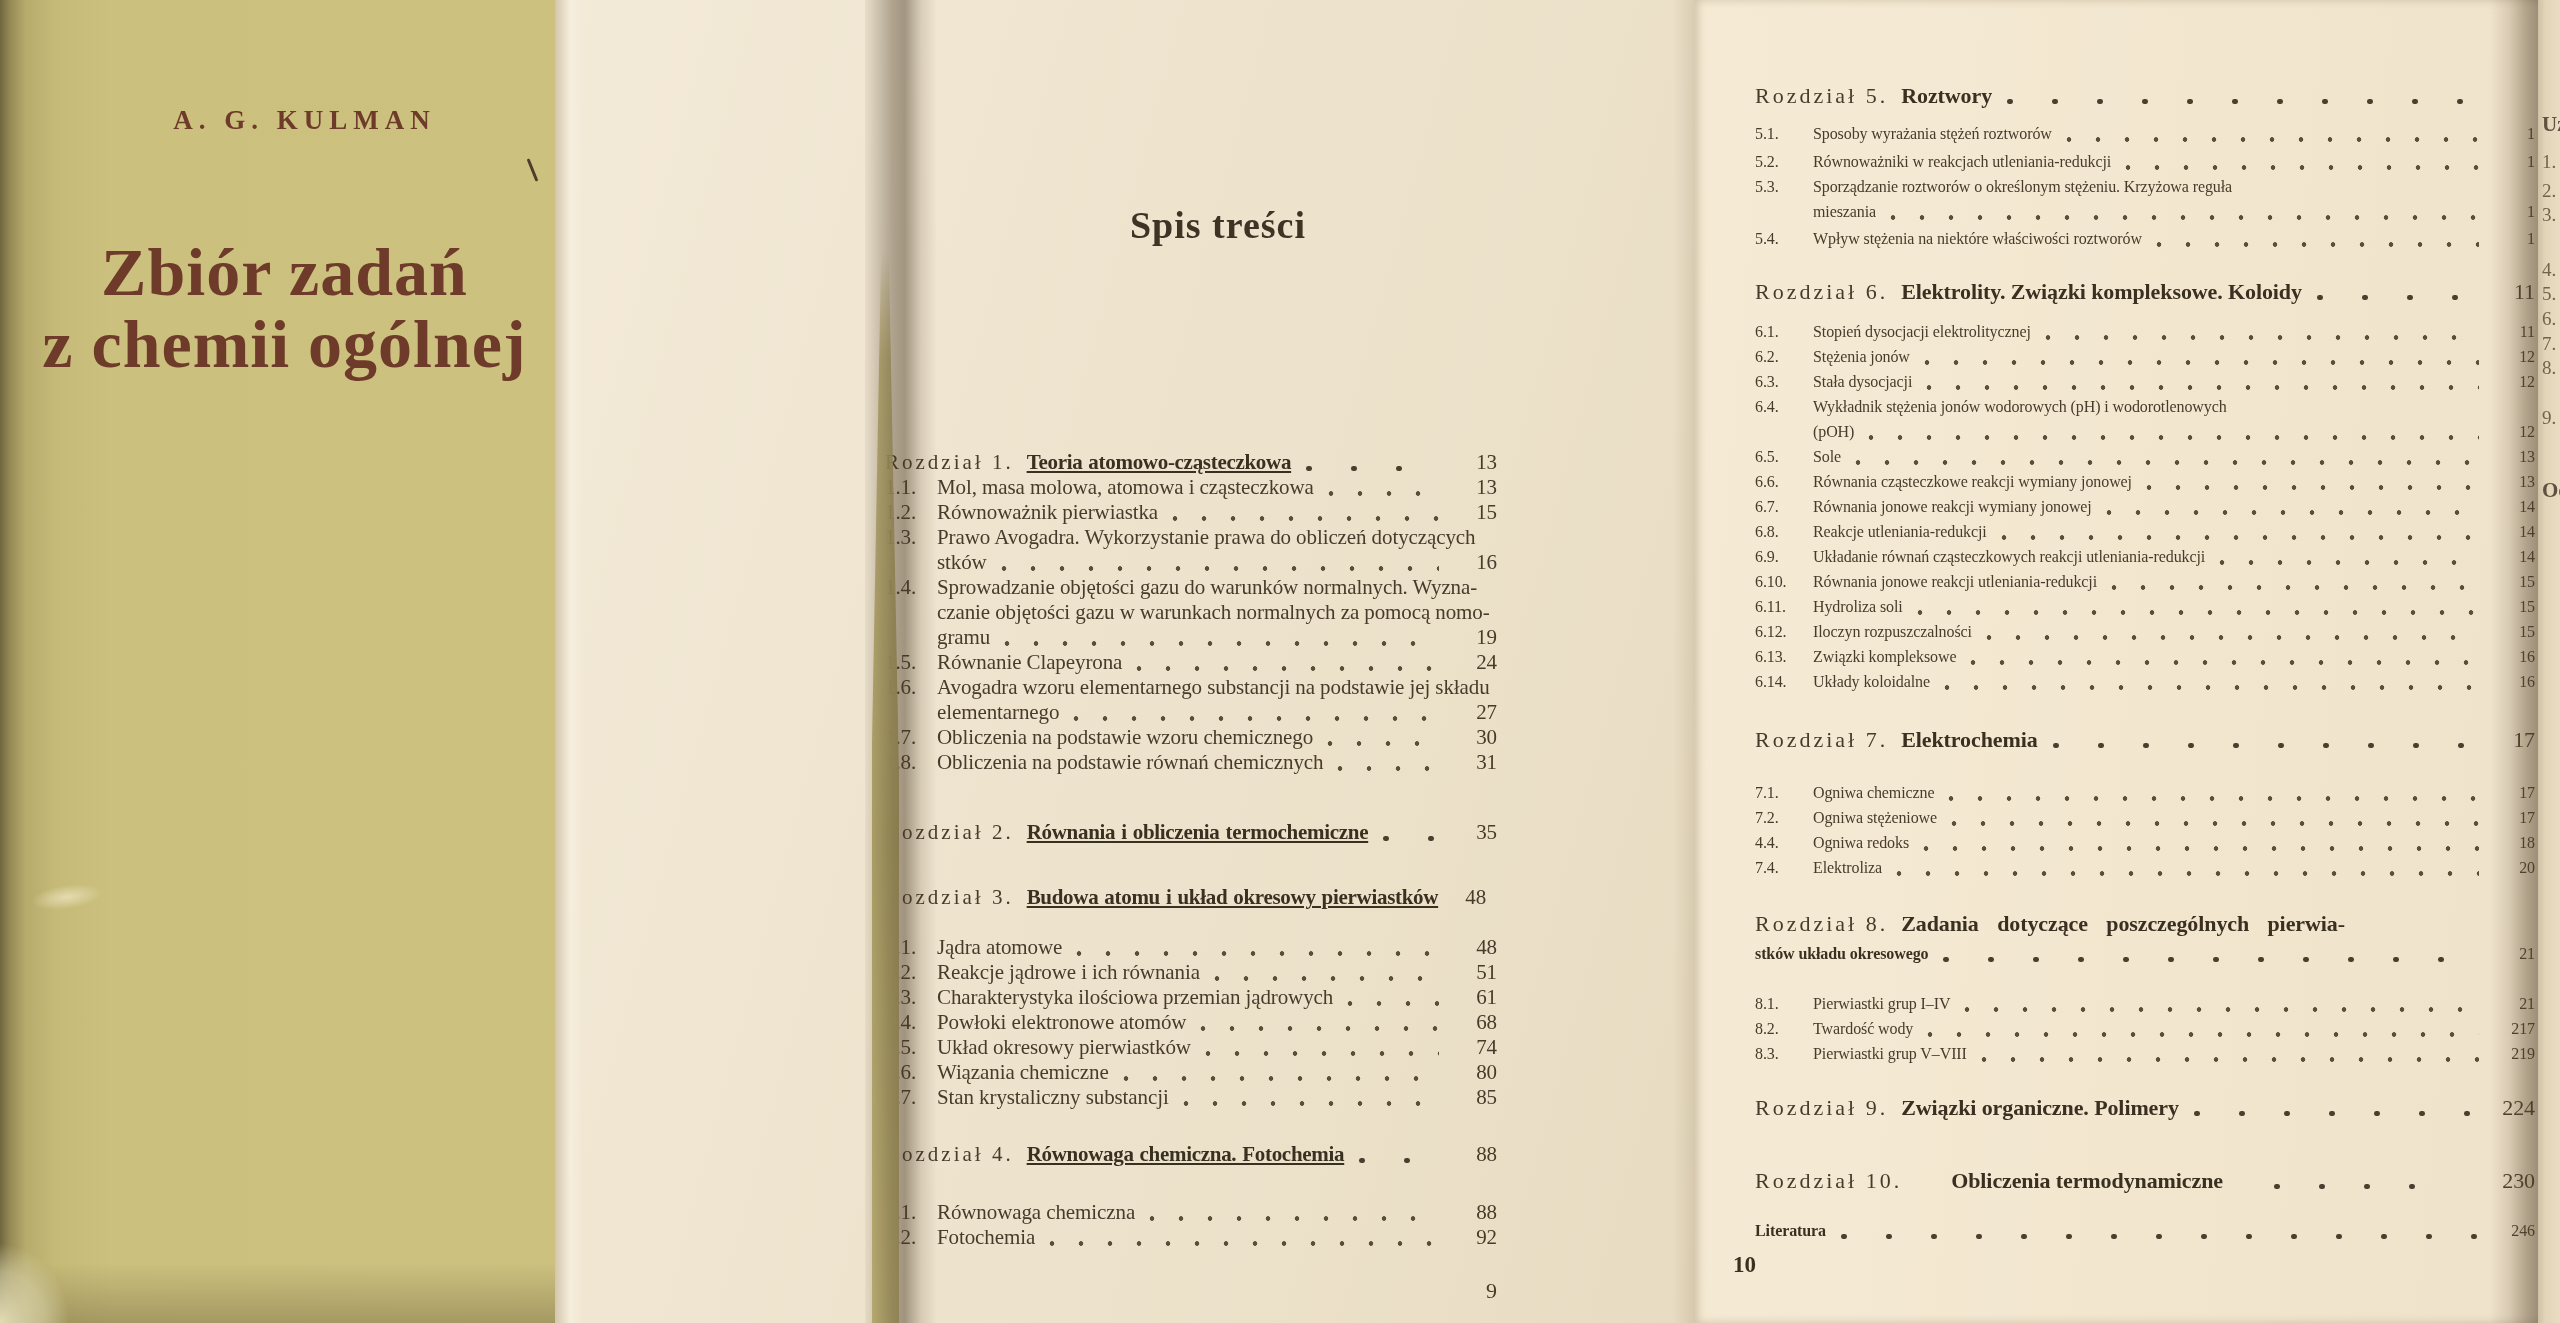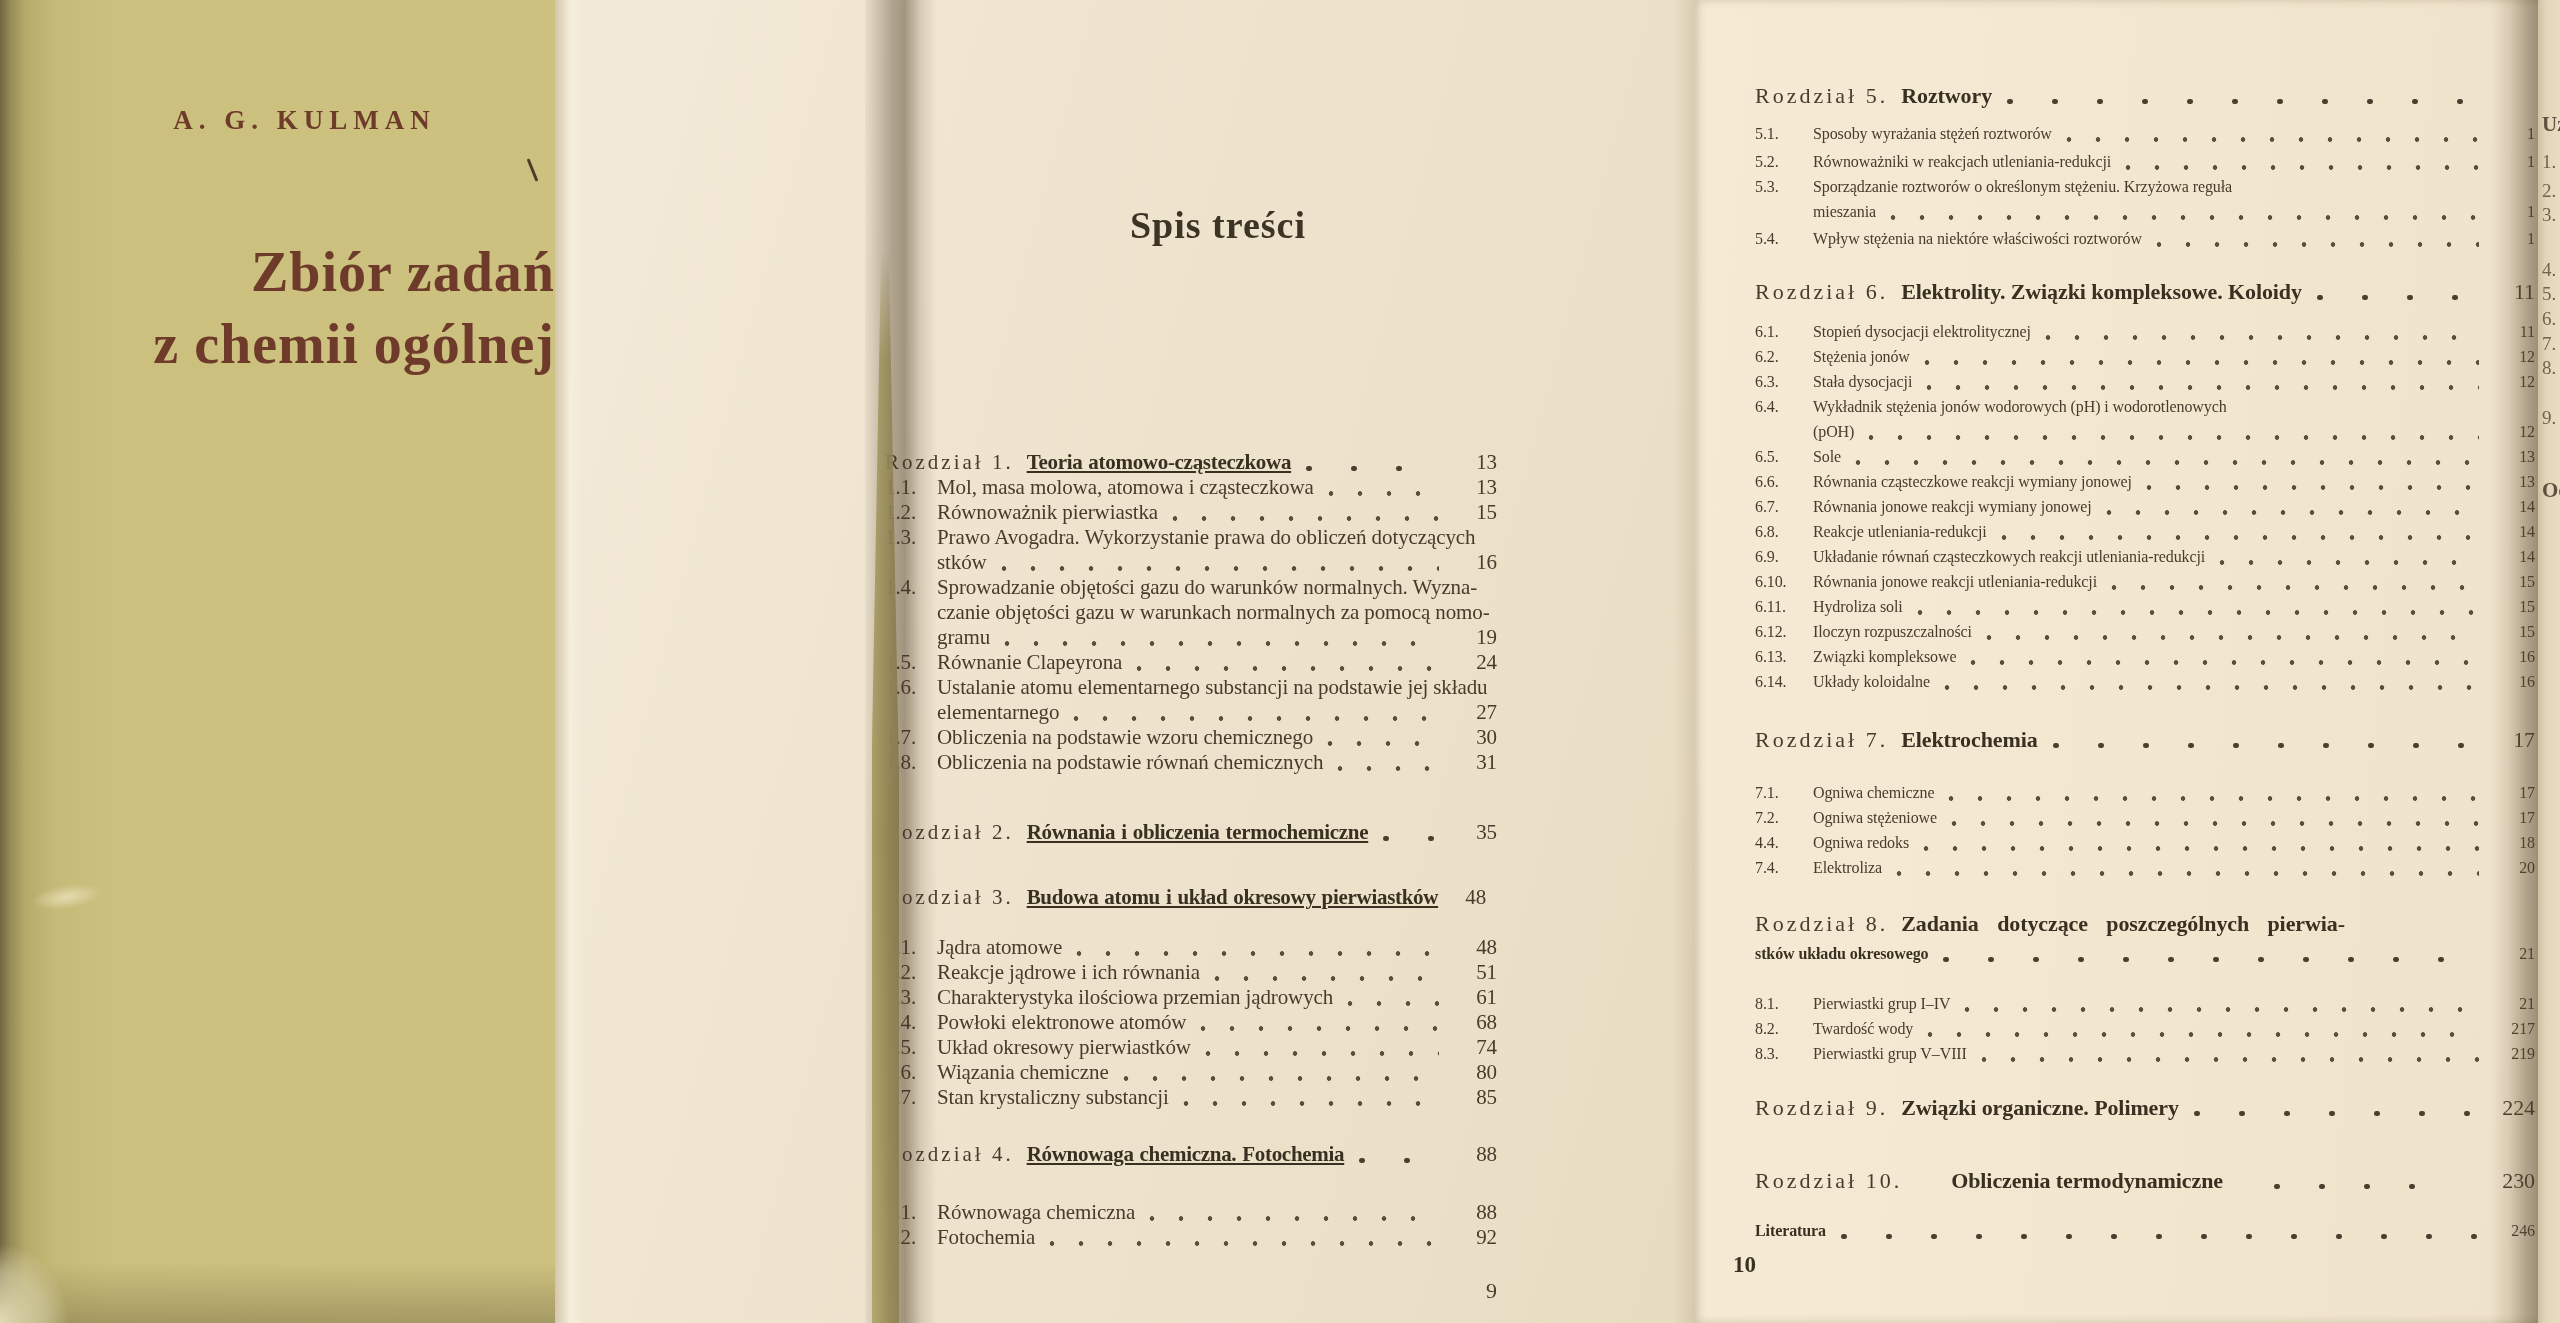--- a/index.html
+++ b/index.html
@@ -8,22 +8,22 @@
   
   .cover{position:absolute;left:0;top:0;width:555px;height:1323px;
     background:linear-gradient(90deg,#6f6640 0px,#958a55 10px,#b7ab6c 26px,#c6ba78 55px,#ccc07e 110px,#cdc180 100%);}
   .cover::before{content:"";position:absolute;left:0;bottom:0;width:100%;height:60px;
     background:linear-gradient(180deg,transparent,rgba(90,80,45,.35));}
   .cover::after{content:"";position:absolute;left:0;bottom:0;width:70px;height:80px;
     background:radial-gradient(ellipse at 0 100%,#e3dcb4 0%,rgba(227,220,180,.55) 45%,transparent 70%);}
   .cover-author{position:absolute;top:105px;left:0;width:100%;text-align:center;padding-left:54px;box-sizing:border-box;
     font-size:27px;font-weight:bold;letter-spacing:6px;color:#6e3a2a;}
   .cover-mark{position:absolute;left:531px;top:158px;width:3px;height:24px;background:#4c3e2a;transform:rotate(-22deg);border-radius:2px;}
-  .cover-title{position:absolute;top:236px;left:0;width:100%;text-align:right;padding-left:14px;box-sizing:border-box;
-    color:#6e3a2a;font-weight:bold;font-size:56px;line-height:72px;letter-spacing:1px;}
+  .cover-title{position:absolute;top:236px;left:0;width:100%;text-align:center;padding-left:14px;box-sizing:border-box;
+    color:#6e3a2a;font-weight:bold;font-size:68px;line-height:72px;letter-spacing:1px;}
   .scratch{position:absolute;left:28px;top:884px;width:78px;height:26px;
     background:radial-gradient(ellipse at center,rgba(235,228,190,.8),transparent 65%);transform:rotate(-8deg);}
 
   
   .page{position:absolute;top:0;height:1323px;color:#473b2b;}
   .row{display:flex;align-items:baseline;line-height:25px;font-size:21px;letter-spacing:-0.1px;}
   .row .num{flex:0 0 auto;display:inline-block;min-width:52px;}
   .row .txt{white-space:nowrap;}
   .row .txt.ind{padding-left:52px;}
   .row .txt.b{font-weight:bold;color:#3a3021;}
@@ -131,21 +131,21 @@
           <span class="pg">19</span>
         </div>
         <div class="row entry">
           <span class="num">1.5.</span>
           <span class="txt">Równanie Clapeyrona</span>
           <span class="leader le"></span>
           <span class="pg">24</span>
         </div>
         <div class="row entry">
           <span class="num">1.6.</span>
-          <span class="txt">Ustalanie atomu elementarnego substancji na podstawie jej składu</span>
+          <span class="txt">Avogadra wzoru elementarnego substancji na podstawie jej składu</span>
         </div>
         <div class="row cont">
           <span class="txt ind">elementarnego</span>
           <span class="leader le"></span>
           <span class="pg">27</span>
         </div>
         <div class="row entry">
           <span class="num">1.7.</span>
           <span class="txt">Obliczenia na podstawie wzoru chemicznego</span>
           <span class="leader le"></span>

